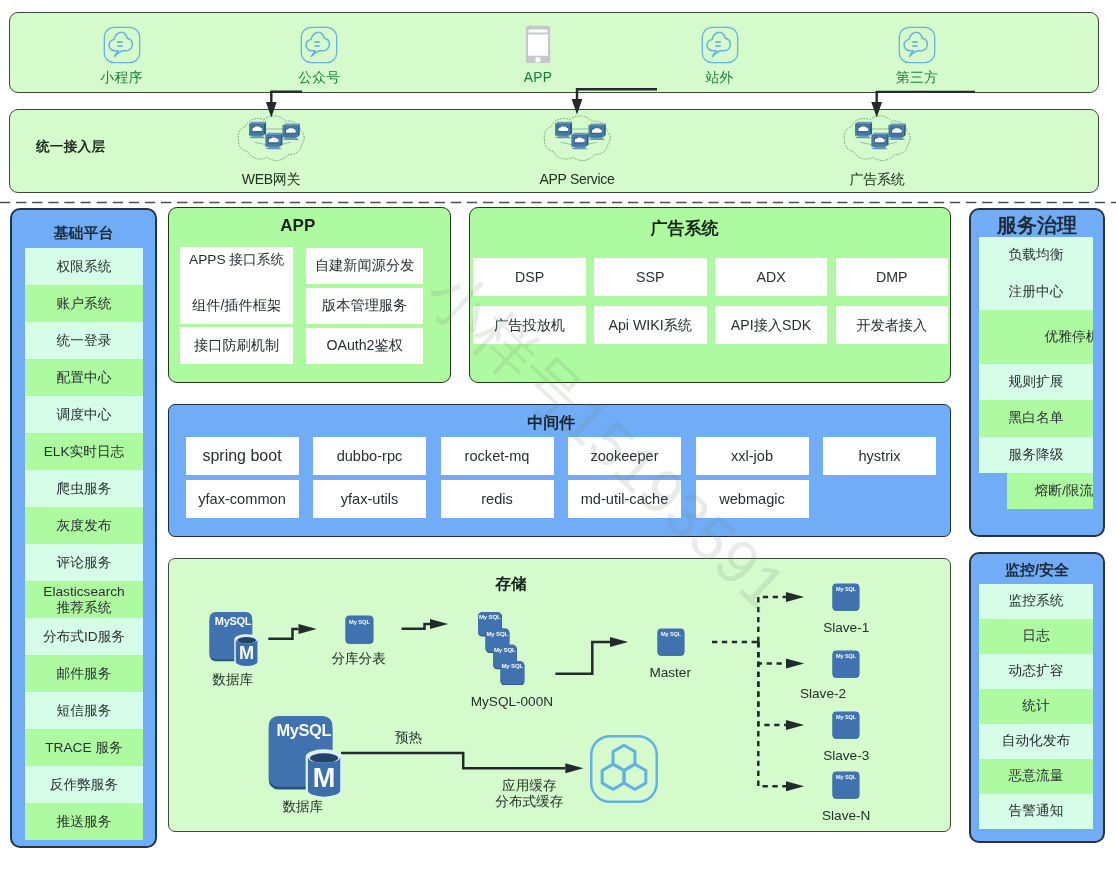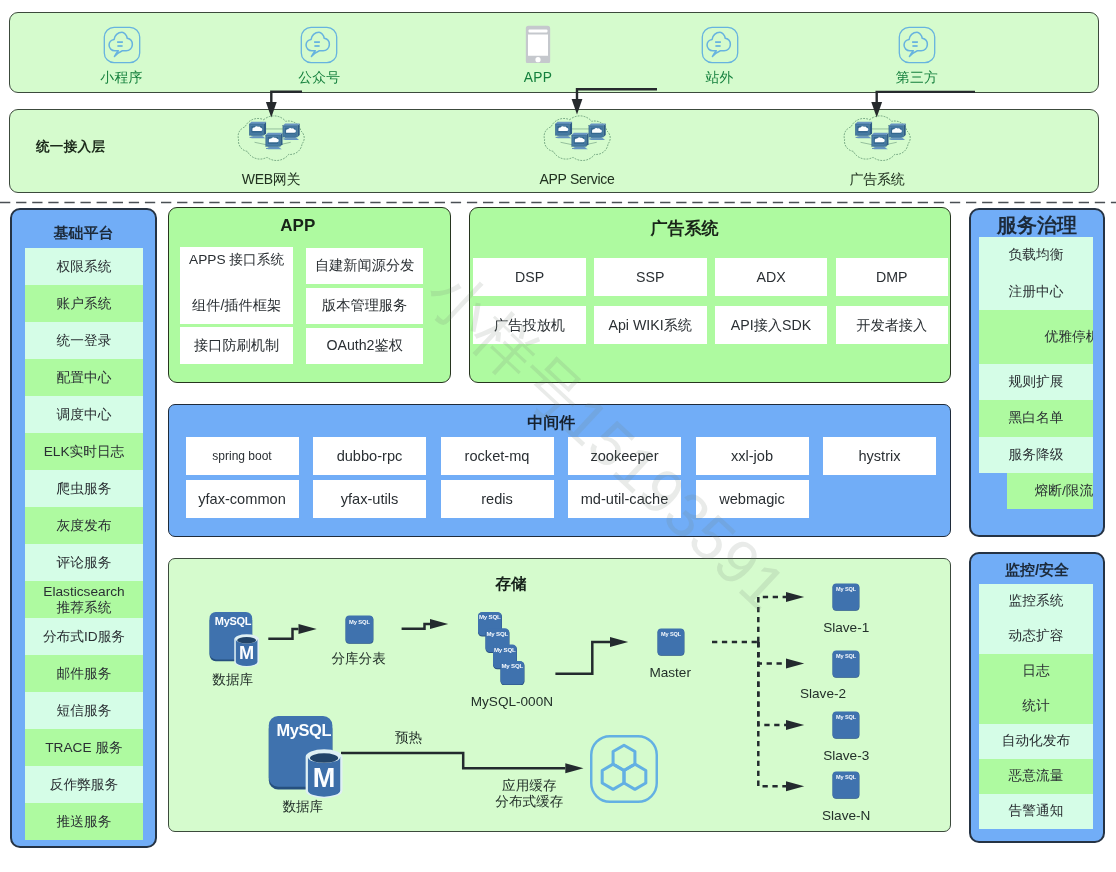--- a/index.html
+++ b/index.html
@@ -310,21 +310,21 @@
   <div class="wbox" style="left:365.5px;top:49.6px;width:112.5px;height:38px">DMP</div>
   <div class="wbox" style="left:3.3px;top:98.2px;width:112.5px;height:38px">广告投放机</div>
   <div class="wbox" style="left:124.0px;top:98.2px;width:112.5px;height:38px">Api WIKI系统</div>
   <div class="wbox" style="left:244.8px;top:98.2px;width:112.5px;height:38px">API接入SDK</div>
   <div class="wbox" style="left:365.5px;top:98.2px;width:112.5px;height:38px">开发者接入</div>
 </div>
 
 <div id="mw">
   <div class="gtitle">中间件</div>
   <div id="mw-boxes">
-      <div class="wbox" style="left: 16.5px; top: 32px; width: 113px; height: 37.5px; font-size: 12px;">spring boot</div>
+      <div class="wbox" style="left: 16.5px; top: 32px; width: 113px; height: 37.5px; font-size: 16px;">spring boot</div>
       <div class="wbox" style="left: 144px; top: 32px; width: 113px; height: 37.5px; font-size: 14.6px;">dubbo-rpc</div>
       <div class="wbox" style="left: 271.5px; top: 32px; width: 113px; height: 37.5px; font-size: 14.6px;">rocket-mq</div>
       <div class="wbox" style="left: 399px; top: 32px; width: 113px; height: 37.5px; font-size: 14.6px;">zookeeper</div>
       <div class="wbox" style="left: 526.5px; top: 32px; width: 113px; height: 37.5px; font-size: 14.6px;">xxl-job</div>
       <div class="wbox" style="left: 654px; top: 32px; width: 113px; height: 37.5px; font-size: 14.6px;">hystrix</div>
       <div class="wbox" style="left: 16.5px; top: 75px; width: 113px; height: 37.5px; font-size: 14.6px;">yfax-common</div>
       <div class="wbox" style="left: 144px; top: 75px; width: 113px; height: 37.5px; font-size: 14.6px;">yfax-utils</div>
       <div class="wbox" style="left: 271.5px; top: 75px; width: 113px; height: 37.5px; font-size: 14.6px;">redis</div>
       <div class="wbox" style="left: 399px; top: 75px; width: 113px; height: 37.5px; font-size: 14.6px;">md-util-cache</div>
       <div class="wbox" style="left: 526.5px; top: 75px; width: 113px; height: 37.5px; font-size: 14.6px;">webmagic</div>
@@ -479,22 +479,22 @@
       <div class="pitem mid" style="height: 36.375px;">黑白名单</div>
       <div class="pitem pale" style="height: 36.375px;">服务降级</div>
       <div class="pitem mid" style="height: 36.375px; margin-left: 28px;">熔断/限流</div>
     </div>
 </div>
 
 <div class="bpanel" id="mon-panel" style="left:969px;top:552px;width:136px;height:291px">
   <div class="ptitle" style="left:6px;top:7.6px;width:120px;font-size:15px;line-height:16px">监控/安全</div>
   <div class="plist" id="mon-list" style="left:8.1px;top:29.5px;width:113.7px;height:245px">
       <div class="pitem pale" style="height: 35px;">监控系统</div>
+      <div class="pitem mid" style="height: 35px;">日志</div>
       <div class="pitem pale" style="height: 35px;">动态扩容</div>
-      <div class="pitem mid" style="height: 35px;">日志</div>
       <div class="pitem mid" style="height: 35px;">统计</div>
       <div class="pitem pale" style="height: 35px;">自动化发布</div>
       <div class="pitem mid" style="height: 35px;">恶意流量</div>
       <div class="pitem pale" style="height: 35px;">告警通知</div>
     </div>
 </div>
 
 <div class="wm" style="left:466px;top:252px">小样号15193591</div>
 
 </body></html>

